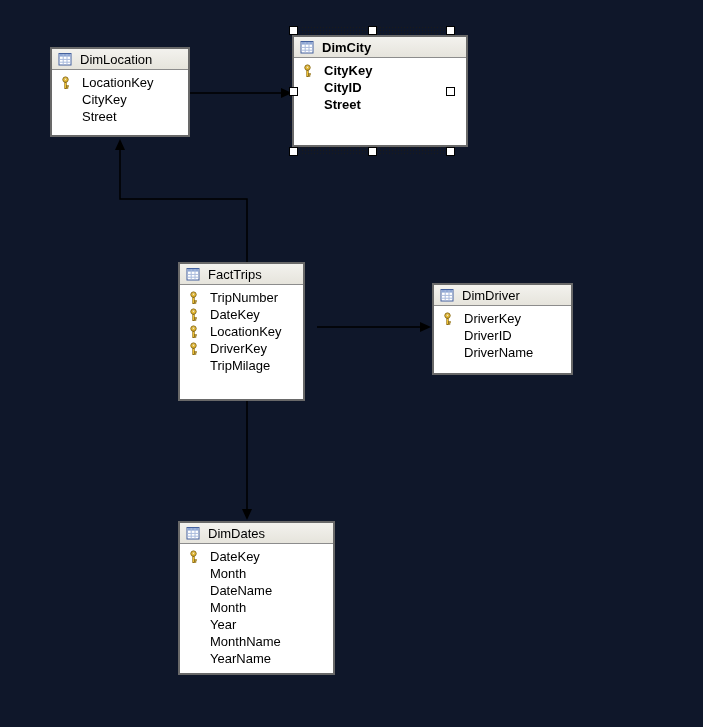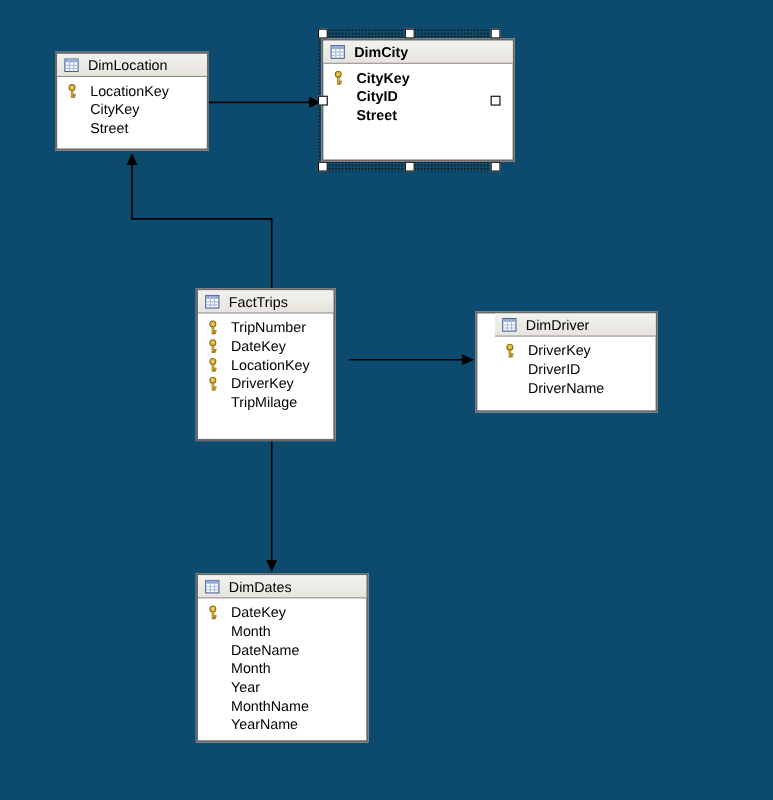--- a/index.html
+++ b/index.html
@@ -55,21 +55,21 @@
     padding-left: 7px;
     white-space: nowrap;
   }
   .key-cell { display: inline-flex; width: 13px; margin-right: 10px; }
   .key-cell.nokey svg { visibility: hidden; }
   .field-name { font-size: 13px; }
 </style>
 </head>
 <body>
 
-<div id="canvas" class="canvas" style="background: #0c4a6e; text-align: center;">
+<div id="canvas" class="canvas" style="background: #0f172a; text-align: center;">
   <svg id="connector-layer" class="connector-layer" width="703" height="727">
       <g>
         <polyline points="190,93 281,93" fill="none" stroke="#000000" stroke-width="1.5"></polyline>
         <polygon points="292,93 281,88 281,98" fill="#000000"></polygon>
       </g>
       <g>
         <polyline points="247,262 247,199 120,199 120,150" fill="none" stroke="#000000" stroke-width="1.5"></polyline>
         <polygon points="120,139 115,150 125,150" fill="#000000"></polygon>
       </g>
       <g>
@@ -258,21 +258,21 @@
         <circle cx="6.5" cy="3.3" r="0.95" fill="#FFFDF0" stroke="#B8952F" stroke-width="0.5"></circle>
         <rect x="5.7" y="6.1" width="1.7" height="6.6" fill="#F0C233" stroke="#8A6D1C" stroke-width="0.6"></rect>
         <rect x="7.4" y="9.6" width="2.1" height="1.1" fill="#F0C233" stroke="#8A6D1C" stroke-width="0.6"></rect>
         <rect x="7.4" y="11.4" width="1.6" height="1.1" fill="#F0C233" stroke="#8A6D1C" stroke-width="0.6"></rect>
       </svg>
     </span>
     <span class="field-name">TripMilage</span>
   </div>
       </div>
   </div>
-    <div class="table-node" style="left: 432px; top: 283px; width: 166px; height: 92px; padding-left: 16px;">
+    <div class="table-node" style="left: 432px; top: 283px; width: 141px; height: 92px;">
     <div class="table-header">
       <span class="tbl-icon">
         <svg width="14" height="13" viewBox="0 0 14 13">
           <rect x="1" y="0.5" width="12" height="11.5" fill="#FFFFFF" stroke="#44619E" stroke-width="1"></rect>
           <rect x="1.5" y="1" width="11" height="2.6" fill="#8FA7D4"></rect>
           <line x1="5.2" y1="1" x2="5.2" y2="11.6" stroke="#A9BADC" stroke-width="1"></line>
           <line x1="9" y1="1" x2="9" y2="11.6" stroke="#A9BADC" stroke-width="1"></line>
           <line x1="1.5" y1="6.4" x2="12.5" y2="6.4" stroke="#A9BADC" stroke-width="1"></line>
           <line x1="1.5" y1="9.2" x2="12.5" y2="9.2" stroke="#A9BADC" stroke-width="1"></line>
         </svg>

